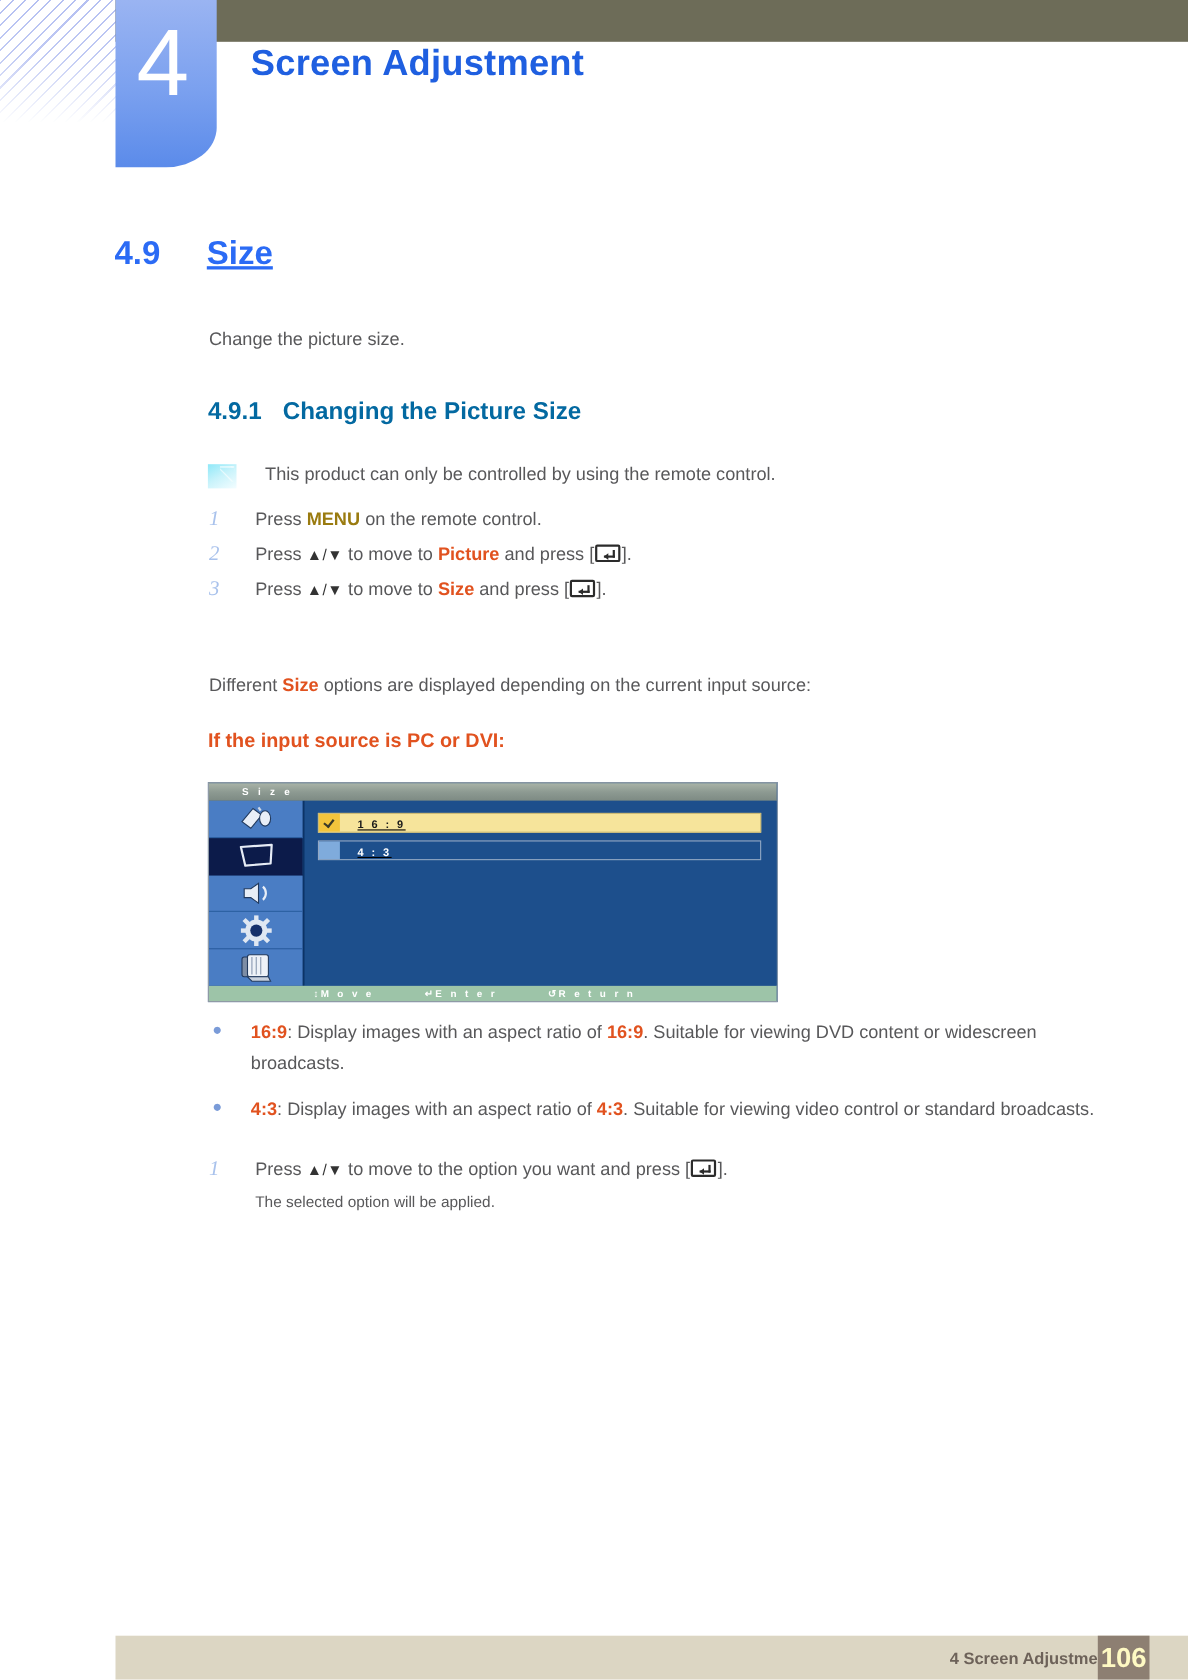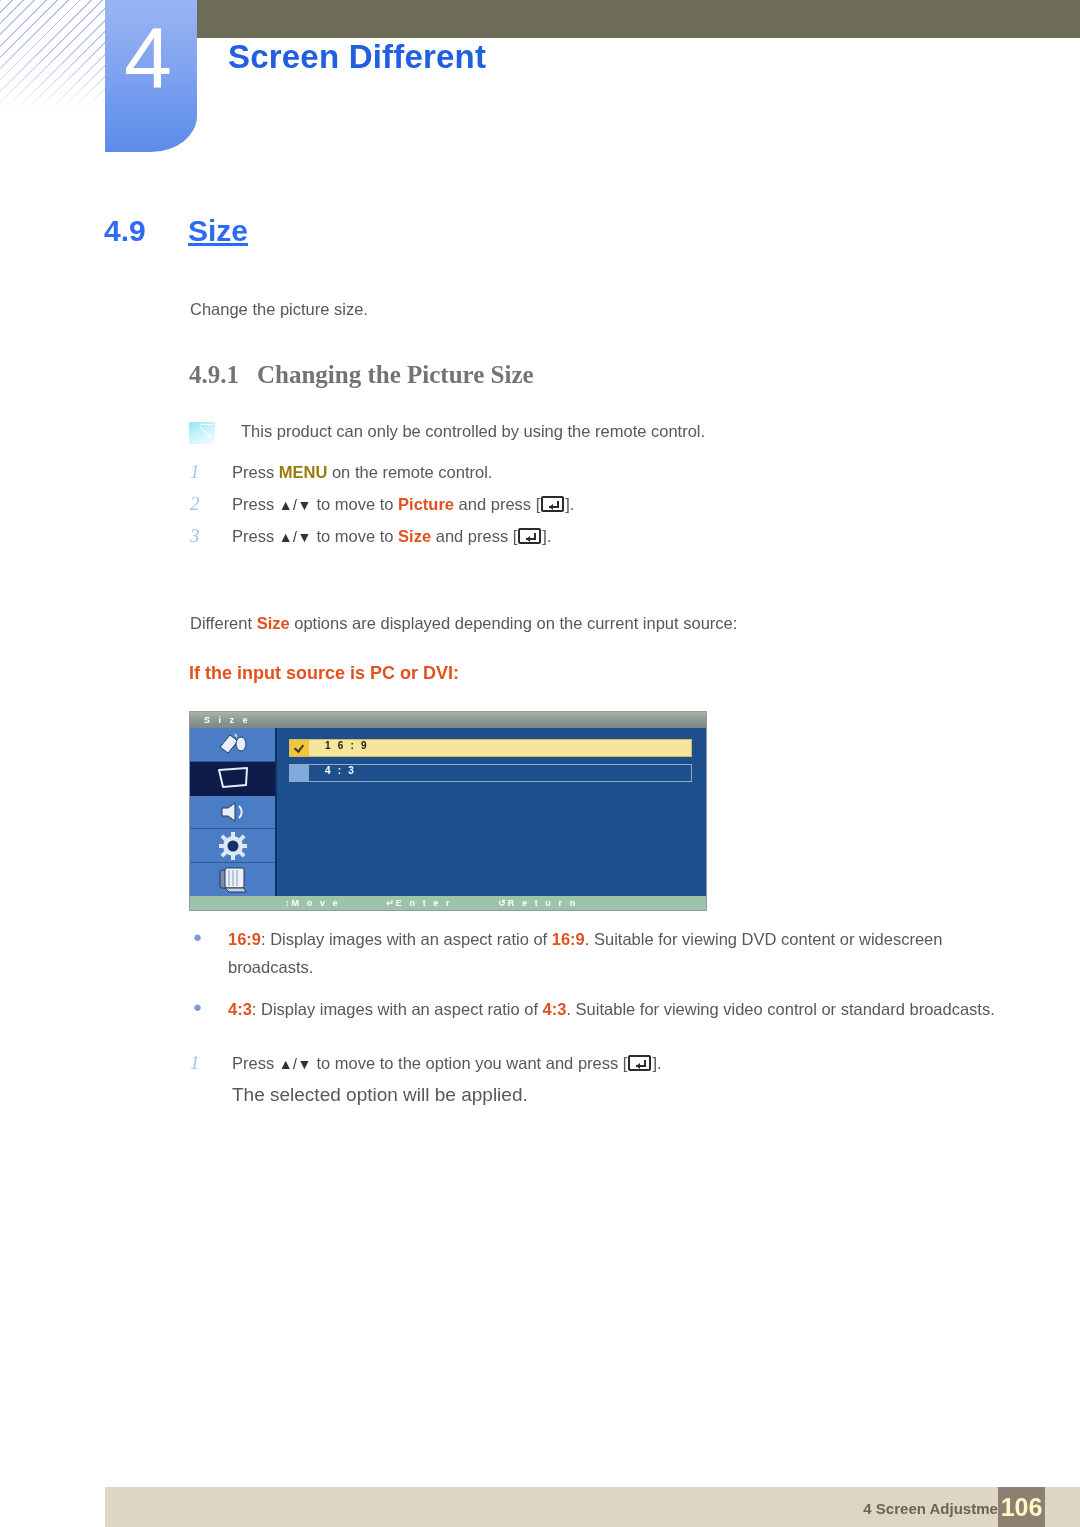--- a/index.html
+++ b/index.html
@@ -44,21 +44,21 @@
   }
 
   
   .h2 {
     position: absolute; left: 104px; top: 214px;
     color: #2b6bf5; font-size: 30px; font-weight: bold; text-decoration: underline;
   }
   .h2 .num { display:inline-block; width: 84px; }
   .h3 {
     position: absolute; left: 189px; top: 361px;
-    color: #737373; font-size: 25px; font-weight: bold; font-family: Liberation Serif, serif;
+    color: #0369a1; font-size: 22px; font-weight: bold;
   }
   .h3 .num { display:inline-block; width: 68px; }
   .h4 {
     position: absolute; left: 189px; top: 663px;
     color: #e1521f; font-size: 18px; font-weight: bold;
   }
 
   
   .body { color: #58585a; font-size: 16.5px; line-height: 1.55; }
   .intro { position: absolute; left: 190px; top: 297px; }
@@ -85,21 +85,21 @@
   
   .steps { position: absolute; left: 190px; top: 461px; width: 740px; }
   .steps2 { position: absolute; left: 190px; top: 1052px; width: 740px; }
   .step { display: flex; align-items: baseline; margin-bottom: 10px; }
   .step .n {
     width: 42px; flex: 0 0 42px;
     color: #a9c2ec; font-size: 19px; font-style: italic;
     font-family: "Liberation Serif", serif; font-weight: 400;
   }
   .step .t { color: #58585a; font-size: 16.5px; }
-  .sub { color: #58585a; font-size: 19px; margin-left: 42px; margin-top: 4px; }
+  .sub { color: #58585a; font-size: 14px; margin-left: 42px; margin-top: 4px; }
 
   .kw-orange { color: #e1521f; font-weight: bold; }
   .kw-gold   { color: #9a7b10; font-weight: bold; }
   .arrows { font-size: 14px; letter-spacing: .5px; color: #333; }
 
   
   .enterkey {
     display: inline-block; width: 23px; height: 16px;
     border: 2.2px solid #2b2b2b; border-radius: 2px;
     position: relative; vertical-align: -2px; margin: 0 1px;
@@ -123,40 +123,40 @@
     position: absolute; left: 189px; top: 711px;
     width: 518px; height: 200px;
     background: #1d4f8c;
     border: 1px solid #8f9aa5;
     font-family: "Liberation Sans", sans-serif;
   }
   .osd-title {
     height: 16px; width: 100%;
     background: linear-gradient(to bottom, #a9b3a7 0%, #8d9a92 50%, #7d8a83 100%);
     color: #ffffff; font-size: 9px; letter-spacing: 3px;
-    padding-left: 14px; line-height: 16px; font-weight: bold;
+    padding-left: 30px; line-height: 16px; font-weight: bold;
   }
   .osd-mid { display: flex; height: 168px; }
   .osd-side {
     width: 87px; flex: 0 0 87px;
     border-right: 2px solid #0c3366;
     display: flex; flex-direction: column;
   }
   .osd-icon {
     flex: 1 1 0; background: #4a7dc4;
     border-bottom: 1px solid #2a5c9e;
     display: flex; align-items: center; justify-content: center;
   }
   .osd-icon.sel { background: #0c1b4a; border-bottom: 1px solid #0c1b4a; }
   .osd-icon:last-child { border-bottom: none; }
 
   .osd-main { flex: 1 1 auto; background: #1d4f8c; padding: 11px 14px 0 12px; }
   .osd-row {
-    height: 18px; display: flex; align-items: flex-start;
-    margin-bottom: 7px; border: 1px solid #93a8c4;
+    height: 18px; display: flex; align-items: flex-end;
+    margin-bottom: 7px; border: 1px solid #93a8c4; text-decoration: underline;
   }
   .osd-row.on { background: #f6e49b; border: 1px solid #cdbb75; }
   .osd-row.off { background: #1d4f8c; }
   .osd-box { width: 19px; height: 100%; flex: 0 0 19px; position: relative; }
   .osd-row.on  .osd-box { background: #f2c43c; }
   .osd-row.off .osd-box { background: #7fabdc; }
   .osd-check {
     position: absolute; left: 6px; top: 3px; width: 6px; height: 9px;
     border-right: 2px solid #3a3a28; border-bottom: 2px solid #3a3a28;
     transform: rotate(38deg);
@@ -201,21 +201,21 @@
 </head>
 <body>
 
 <div class="page">
 
   <div class="hatch"></div>
   <div class="headerbar"></div>
   <div class="chapnum">
     <span>4</span>
   </div>
-  <div class="chaptitle">Screen Different</div>
+  <div class="chaptitle">Screen Adjustment</div>
 
   <div class="h2">
     <span class="num">4.9</span><span>Size</span>
   </div>
 
   <div class="body intro">Change the picture size.</div>
 
   <div class="h3">
     <span class="num">4.9.1</span><span>Changing the Picture Size</span>
   </div>

